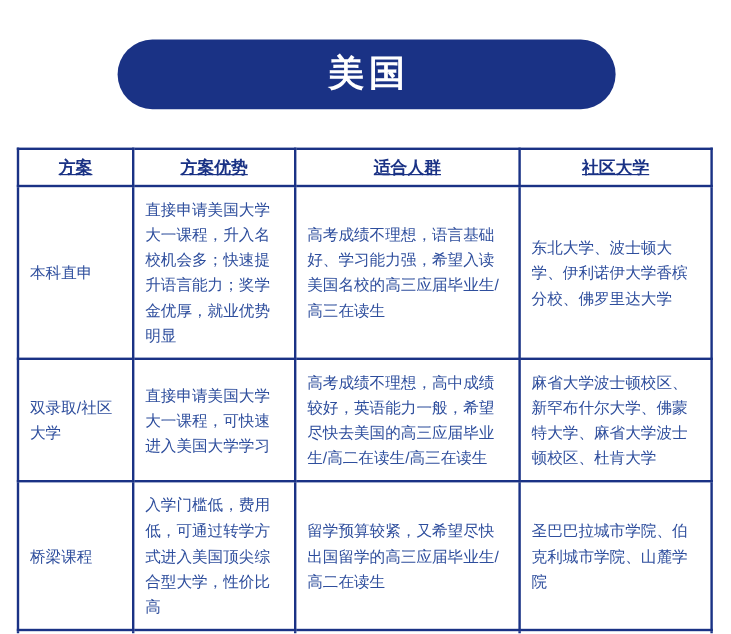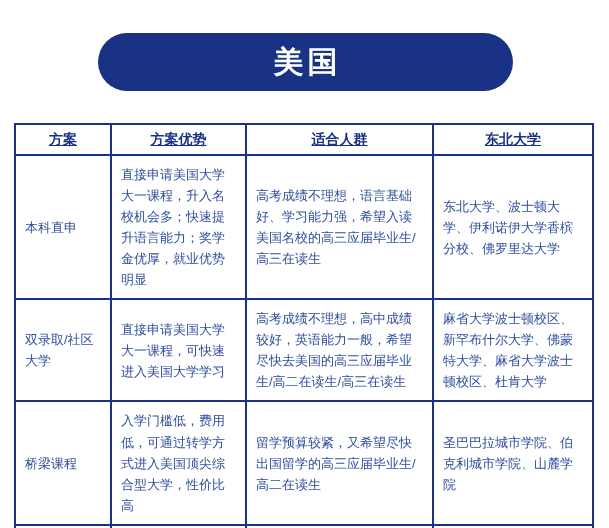--- a/index.html
+++ b/index.html
@@ -89,21 +89,21 @@
       <col style="width:96px">
       <col style="width:135px">
       <col style="width:187px">
       <col style="width:160px">
     </colgroup>
     <thead>
       <tr>
         <th>方案</th>
         <th>方案优势</th>
         <th>适合人群</th>
-        <th>东北大学</th>
+        <th>社区大学</th>
       </tr>
     </thead>
     <tbody>
       <tr>
         <td>本科直申</td>
         <td>直接申请美国大学大一课程，升入名校机会多；快速提升语言能力；奖学金优厚，就业优势明显</td>
         <td>高考成绩不理想，语言基础好、学习能力强，希望入读美国名校的高三应届毕业生/高三在读生</td>
         <td>东北大学、波士顿大学、伊利诺伊大学香槟分校、佛罗里达大学</td>
       </tr>
       <tr>

